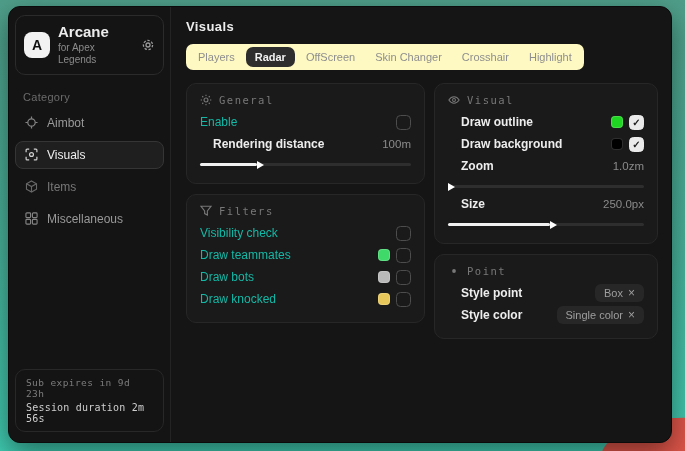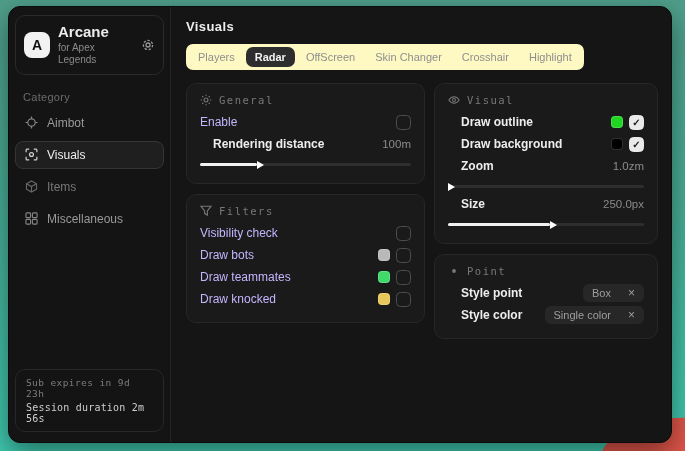--- a/index.html
+++ b/index.html
@@ -50,36 +50,36 @@
   .tab.active { background:#2d2d2d; color:#f2f2f2; font-weight:bold;border-radius:7px; }
   .content { margin-top:13px; margin-left:5px; display:flex; gap:9px; align-items:flex-start; }
   .col { display:flex; flex-direction:column; gap:10px; }
   .col-left { width:239px; }
   .col-right { width:224px; }
   .panel { background:#1a1a1a; border:1px solid #272727; border-radius:10px; padding:10px 13px 12px; }
   .phead { display:flex; align-items:center; gap:7px; color:#787878;
     font-family:"DejaVu Sans Mono", monospace; font-size:10.5px; letter-spacing:1.5px; margin-bottom:5px; }
   .phead .picon { display:flex; color:#787878; }
   .row { display:flex; align-items:center; justify-content:space-between; min-height:22px; }
-  .rlabel { font-size:12px; color:#c4b5fd; }
+  .rlabel { font-size:12px; color:#14b8a6; }
   .rlabel.strong { color:#ededed; font-weight:bold;padding-left:13px; }
   .rvalue { font-size:11.5px; color:#8b8b8b; }
   .rgroup { display:flex; align-items:center; gap:6px; }
   .swatch { width:12px; height:12px; border-radius:4px;
     box-shadow:inset 0 0 0 1px rgba(255,255,255,.18); }
   .checkbox { width:15px; height:15px; border-radius:4.5px; border:1.5px solid #4d4d4d;
     cursor:pointer; display:flex; align-items:center; justify-content:center; }
   .checkbox[data-checked="true"] { background:#eaeaea; border-color:#eaeaea; }
   .checkbox[data-checked="true"]::after { content:"\2713"; color:#1a1a1a; font-size:10px; font-weight:bold; }
   .slider { position:relative; height:3px; background:#2e2e2e; border-radius:2px; margin:8px 0 5px; cursor:pointer; }
   .slider .fill { position:absolute; left:0; top:0; height:100%; background:#f1f1f1; border-radius:2px; }
   .slider .fill::after { content:""; position:absolute; right:-7px; top:50%; transform:translateY(-50%);
     width:0; height:0; border-left:7px solid #fff;
     border-top:4px solid transparent; border-bottom:4px solid transparent; }
-  .chip { display:flex; align-items:center; gap:17px; background:#272727; border-radius:6px;
+  .chip { display:flex; align-items:center; gap:5px; background:#272727; border-radius:6px;
     padding:3px 9px; font-size:11px; color:#9e9e9e; cursor:pointer; }
   .chip .x { font-size:12px; line-height:1; color:#9e9e9e; cursor:pointer; }
   svg { display:block; }
 </style>
 </head>
 <body>
 
 <div class="window">
 
   <div class="sidebar">
@@ -193,30 +193,30 @@
                 <path d="M1.2 1.5h11.6L8.6 6.8v4.9L5.4 10V6.8z"></path>
               </svg>
             </span>
             <span>Filters</span>
           </div>
           <div class="row">
             <span class="rlabel">Visibility check</span>
             <span class="checkbox" data-checked="false"></span>
           </div>
           <div class="row">
+            <span class="rlabel">Draw teammates</span>
+            <span class="rgroup">
+              <span class="swatch" style="background:#3fd96a"></span>
+              <span class="checkbox" data-checked="false"></span>
+            </span>
+          </div>
+          <div class="row">
             <span class="rlabel">Draw bots</span>
             <span class="rgroup">
               <span class="swatch" style="background:#b9b9b9"></span>
-              <span class="checkbox" data-checked="false"></span>
-            </span>
-          </div>
-          <div class="row">
-            <span class="rlabel">Draw teammates</span>
-            <span class="rgroup">
-              <span class="swatch" style="background:#3fd96a"></span>
               <span class="checkbox" data-checked="false"></span>
             </span>
           </div>
           <div class="row">
             <span class="rlabel">Draw knocked</span>
             <span class="rgroup">
               <span class="swatch" style="background:#e8c75a"></span>
               <span class="checkbox" data-checked="false"></span>
             </span>
           </div>

